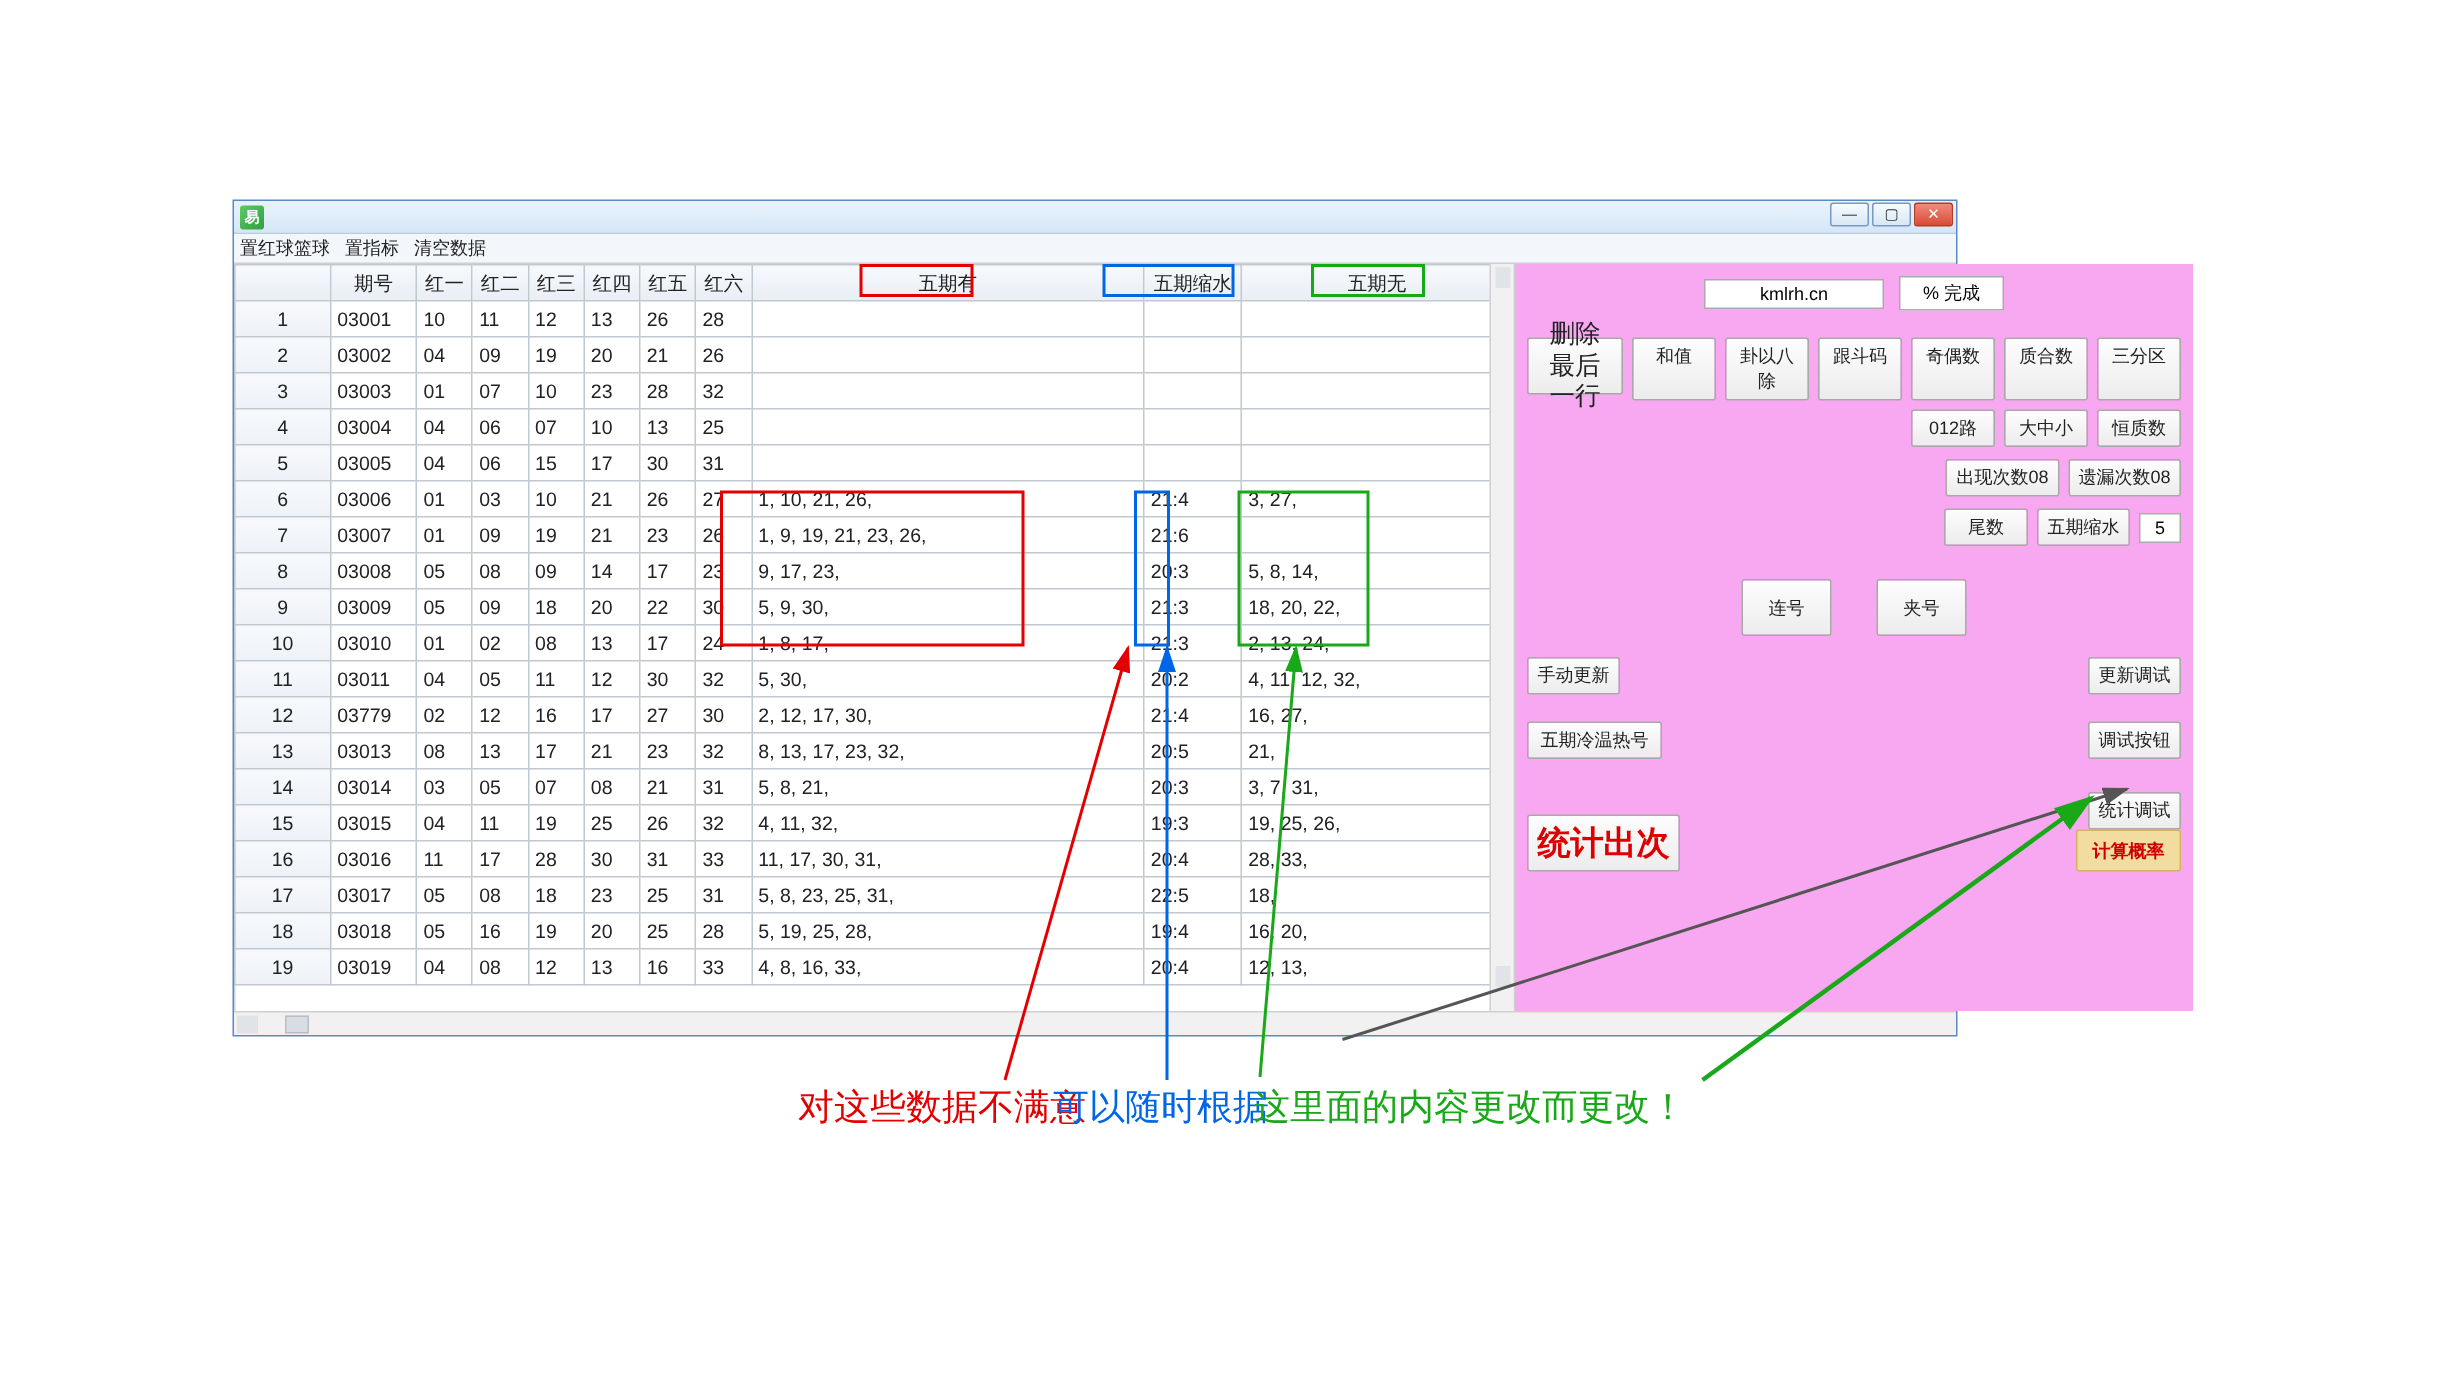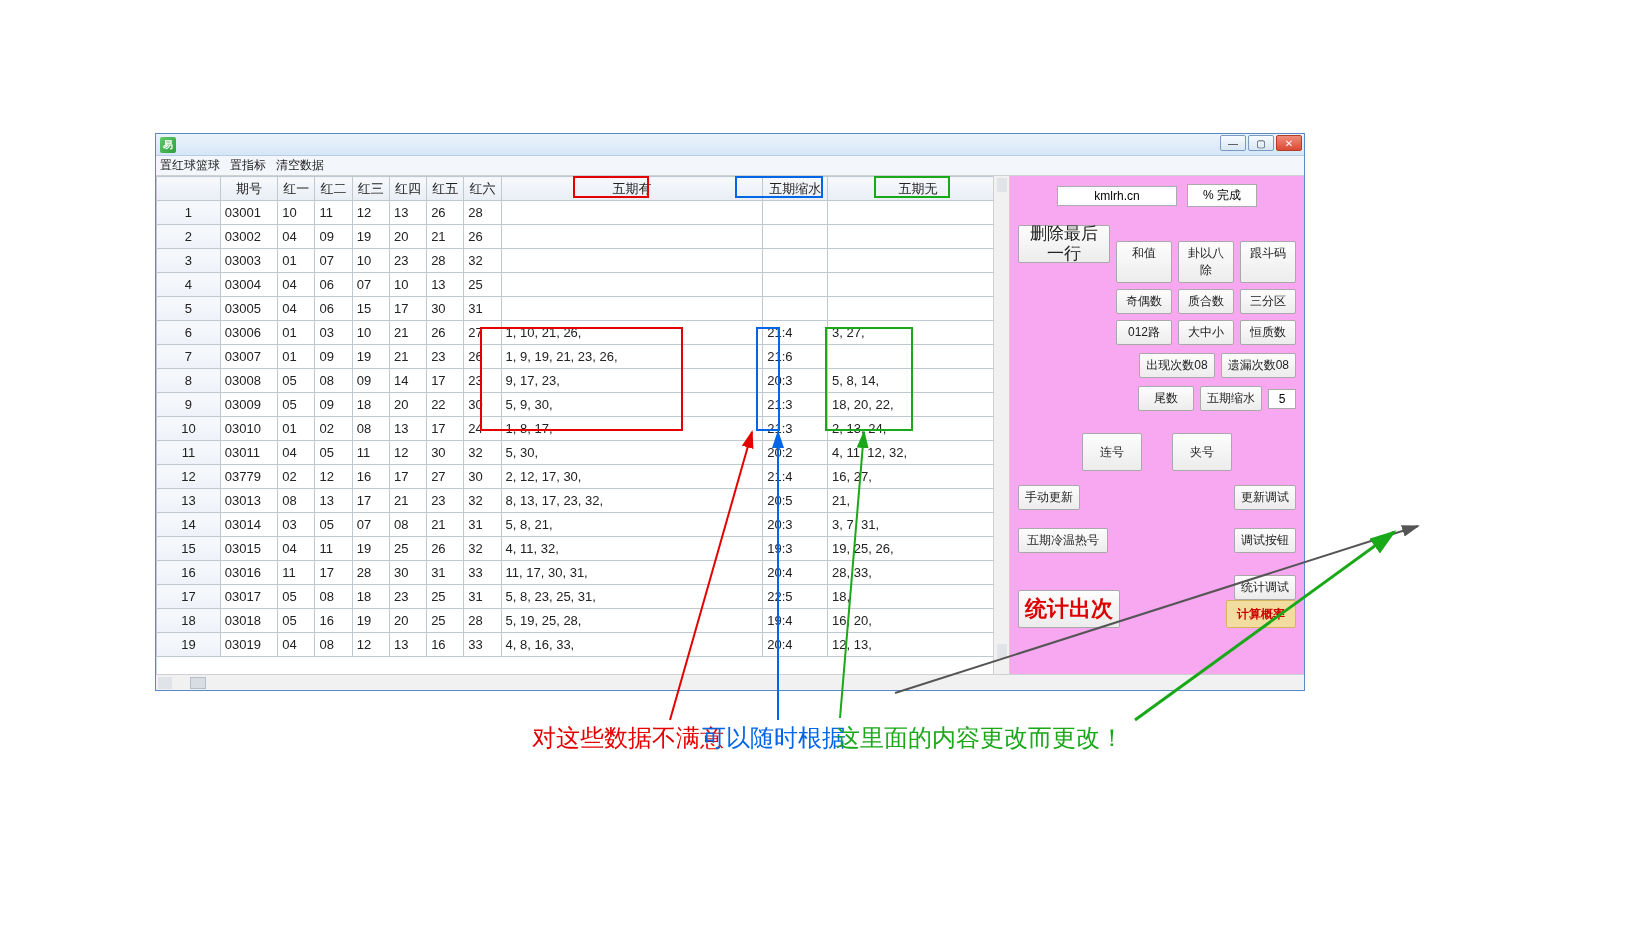--- a/index.html
+++ b/index.html
@@ -455,21 +455,21 @@
     </div>
 
     <div class="side-panel">
       <div class="side-row" style="justify-content:center;gap:10px;">
         <div class="input-like" style="width:120px;">kmlrh.cn</div>
         <div class="input-like" style="width:70px;">% 完成</div>
       </div>
 
       <div style="display:flex;gap:6px;margin-top:18px;">
         <div class="btn tall" style="min-width:64px;font-size:17px;line-height:1.2;">删除最后一行</div>
-        <div style="display:flex;flex-direction:column;gap:6px;margin-top:16px;">
+        <div style="display:flex;flex-direction:row;gap:6px;">
           <div style="display:flex;gap:6px;">
             <div class="btn">和值</div>
             <div class="btn">卦以八除</div>
             <div class="btn">跟斗码</div>
           </div>
           <div style="display:flex;gap:6px;">
             <div class="btn">奇偶数</div>
             <div class="btn">质合数</div>
             <div class="btn">三分区</div>
           </div>

